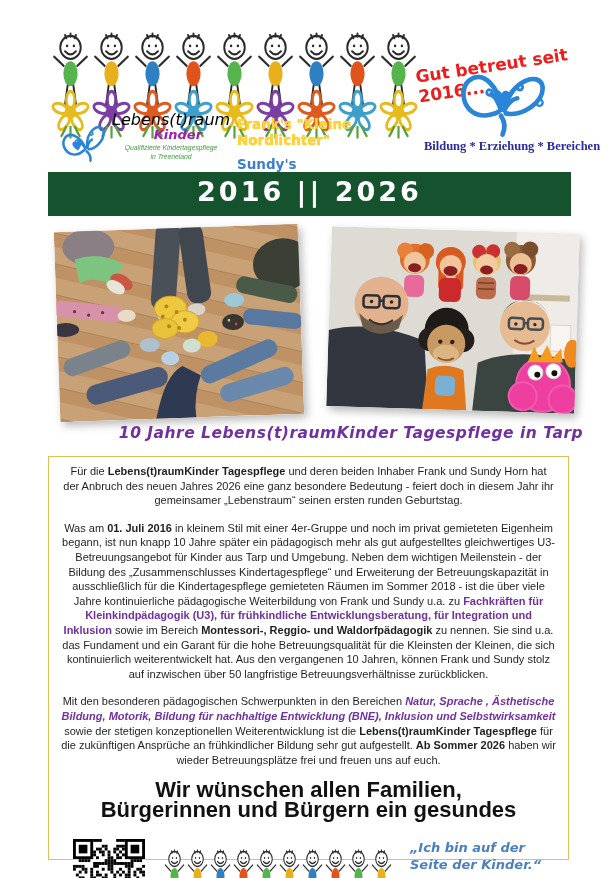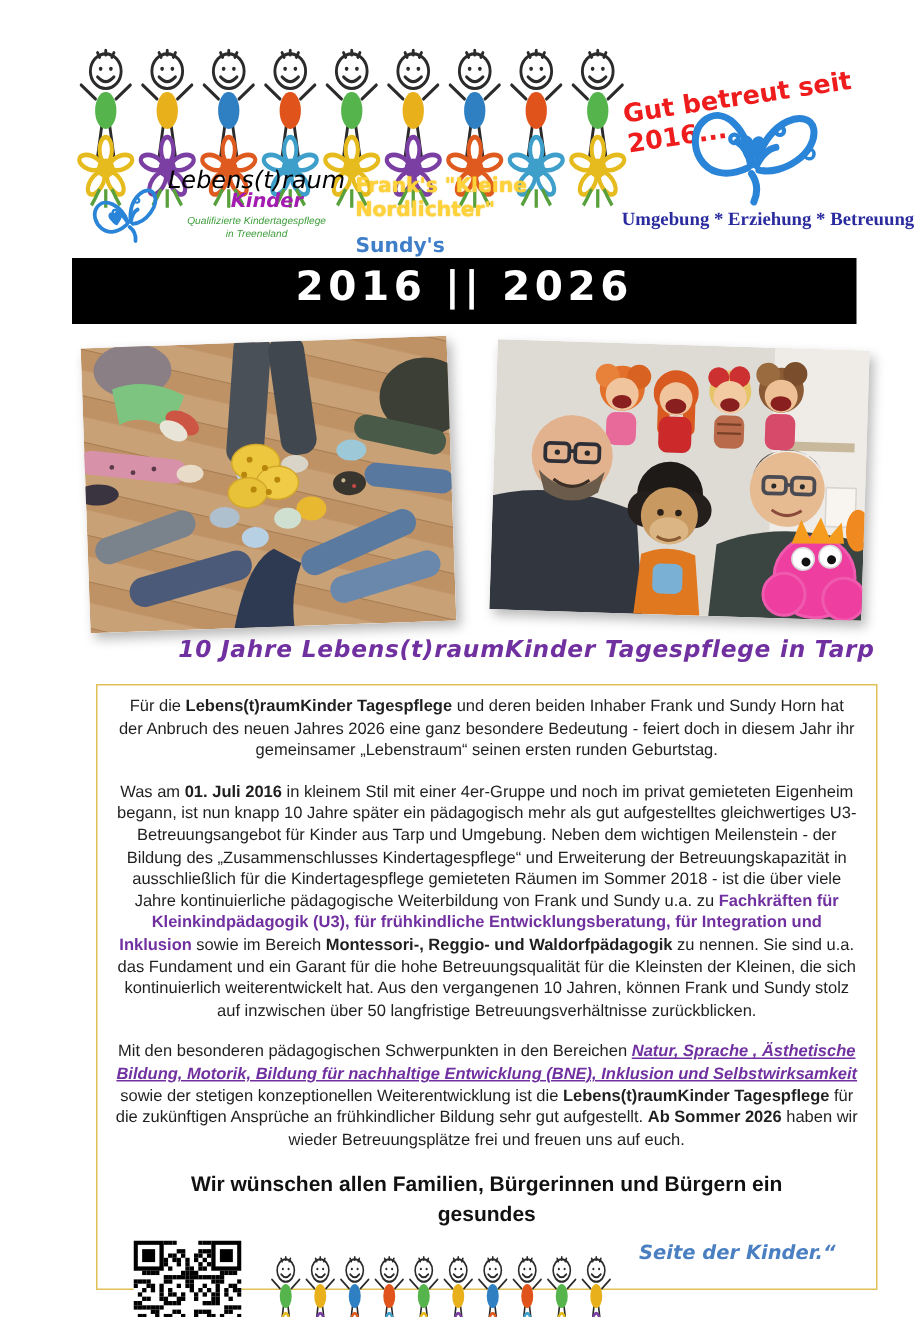--- a/index.html
+++ b/index.html
@@ -19,39 +19,39 @@
   .brand-sub{color:#3f9e3c;font-size:6.8px;font-style:italic;text-align:center;margin-top:2px;line-height:1.35;}
   .fs-block{position:absolute;left:237px;top:116px;width:160px;font-family:"DejaVu Sans",sans-serif;}
   .franks{color:#ffd23c;font-weight:700;font-size:13.5px;text-shadow:0 0 1px #e8b800;}
   .sundys{color:#3f7fc9;font-weight:700;font-size:13.5px;margin-top:8px;}
   .kita{position:absolute;left:352px;top:116px;}
   .bfly-right{position:absolute;left:452px;top:58px;transform:rotate(4deg);}
   .values-line{position:absolute;left:412px;top:139px;width:200px;text-align:center;
                color:#2b2ba0;font-weight:700;font-size:12.5px;font-family:"Liberation Serif",serif;}
 
   
-  .banner{position:absolute;left:48px;top:172px;width:523px;height:44px;background:#000000;
+  .banner{position:absolute;left:48px;top:172px;width:523px;height:44px;background:#14532d;
           color:#fff;text-align:center;line-height:40px;font-size:27px;font-weight:700;
           letter-spacing:3px;font-family:"DejaVu Sans",sans-serif;}
 
   
   .photo{position:absolute;background:#fff;box-shadow:3px 4px 8px rgba(0,0,0,.28);}
   .photo-l{left:57px;top:228px;width:244px;height:190px;transform:rotate(-2deg);}
   .photo-r{left:329px;top:230px;width:248px;height:180px;transform:rotate(1.8deg);}
   .photo svg{display:block;}
 
   
   .doc-title{position:absolute;left:0;top:424px;width:614px;text-align:center;color:#7030A0;
              font-weight:700;font-style:italic;font-size:15.5px;letter-spacing:.5px;
              font-family:"DejaVu Sans",sans-serif;padding-left:44px;}
-  .content-box{position:absolute;left:64px;top:456px;width:521px;height:404px;box-sizing:border-box;
+  .content-box{position:absolute;left:48px;top:456px;width:521px;height:404px;box-sizing:border-box;
                border:1.6px solid #dfc157;background:#fff;padding:7px 12px 5px;text-align:center;}
   .content-box p{font-size:11px;line-height:14.6px;margin:0 0 13px;}
-  .b{font-weight:700;} .p{color:#7030A0;} .i{font-style:italic;text-decoration:underline;}
-  .wish{font-size:14px;font-weight:700;line-height:19.5px;color:#111;margin:10px 26px 8px;}
+  .b{font-weight:700;} .p{color:#7030A0;} .i{font-style:italic;}
+  .wish{font-size:22px;font-weight:700;line-height:19.5px;color:#111;margin:10px 26px 20px;}
   .bottom-row{display:flex;justify-content:space-between;align-items:flex-start;padding:0 4px;height:80px;}
   .qr{width:72px;height:72px;margin-left:8px;}
   .kids-bottom{white-space:nowrap;margin-top:10px;}
   .quote-block{width:142px;text-align:left;color:#4a7fc1;font-family:"DejaVu Sans",sans-serif;margin-top:0;}
   .quote-main{font-weight:700;font-style:italic;font-size:13px;line-height:17px;}
 </style>
 </head>
 <body>
 
 <div class="page">
@@ -262,21 +262,21 @@
         <path d="M49,56 q-3,-12 -11,-16"></path>
           <path d="M53,56 q5,-12 13,-14"></path>
       </g>
       <circle cx="36" cy="38" r="3" fill="none" stroke="#2a85d8" stroke-width="3"></circle>
       <circle cx="68" cy="30" r="3" fill="none" stroke="#2a85d8" stroke-width="3"></circle>
       <circle cx="90" cy="45" r="3.5" fill="none" stroke="#2a85d8" stroke-width="2.5"></circle>
       <path d="M42,46 c-6,-9 3,-15 7,-8 c4,-7 13,-1 7,8 c-4,6 -9,8 -7,8 c-3,-1 -5,-3 -7,-8 z" fill="#2a85d8"></path>
     </svg>
   </div>
 
-  <div class="values-line">Umgebung * Erziehung * Betreuung</div>
+  <div class="values-line">Bildung * Erziehung * Bereichen</div>
 
   <div class="banner">2016 || 2026</div>
 
   <div class="photo photo-l">
     <svg width="244" height="190" viewBox="0 0 244 190">
       <defs>
         <pattern id="wood" width="30" height="30" patternUnits="userSpaceOnUse" patternTransform="rotate(105)">
           <rect width="30" height="30" fill="#c9a176"></rect>
           <rect width="14" height="30" fill="#bf9266"></rect>
           <line x1="0" y1="0" x2="0" y2="30" stroke="#a57d50" stroke-width="1.4"></line>
@@ -846,20 +846,21 @@
     <ellipse cx="15.0" cy="44.0" rx="5.5" ry="3" fill="#fff" stroke="#7b3fa4" stroke-width="2" transform="rotate(-90 15.0 44.0)"></ellipse>
             <ellipse cx="22.6" cy="49.5" rx="5.5" ry="3" fill="#fff" stroke="#7b3fa4" stroke-width="2" transform="rotate(-18 22.6 49.5)"></ellipse>
             <ellipse cx="19.7" cy="58.5" rx="5.5" ry="3" fill="#fff" stroke="#7b3fa4" stroke-width="2" transform="rotate(54 19.7 58.5)"></ellipse>
             <ellipse cx="10.3" cy="58.5" rx="5.5" ry="3" fill="#fff" stroke="#7b3fa4" stroke-width="2" transform="rotate(126 10.3 58.5)"></ellipse>
             <ellipse cx="7.4" cy="49.5" rx="5.5" ry="3" fill="#fff" stroke="#7b3fa4" stroke-width="2" transform="rotate(198 7.4 49.5)"></ellipse>
     <circle cx="15" cy="52" r="4.2" fill="#7b3fa4"></circle>
     <path d="M12,61 q-2,4 -4,7 M15,61 l0,8 M18,61 q2,4 4,7" stroke="#58a03c" stroke-width="1.6" fill="none"></path>
   </svg></div>
       <div class="quote-block">
         <div class="quote-main">
+          <div>„Ich bin auf der</div>
           <div>Seite der Kinder.“</div>
         </div>
 
       </div>
     </div>
 
   </div>
 
 </div>
 

